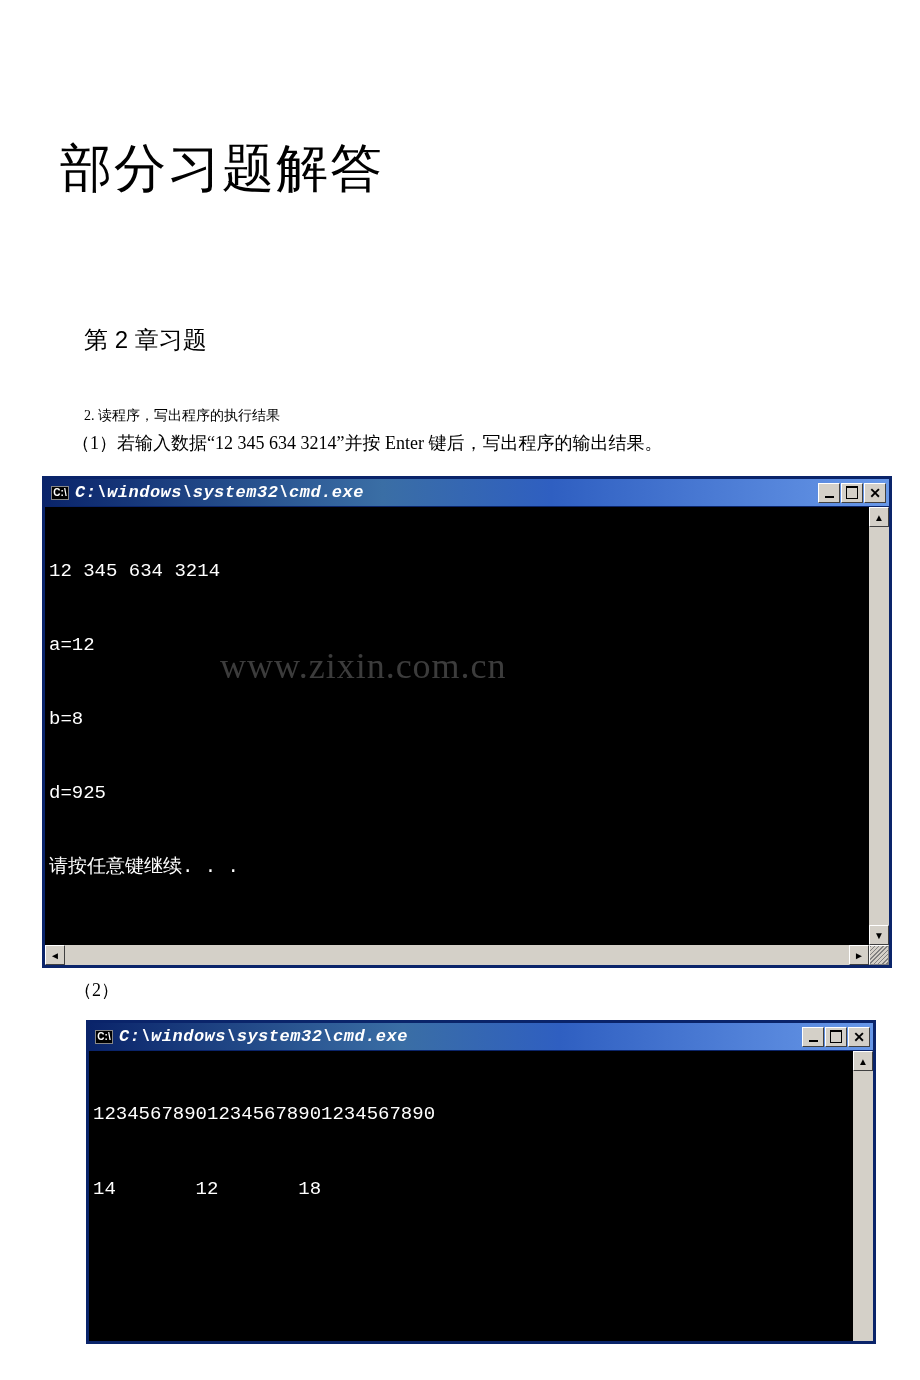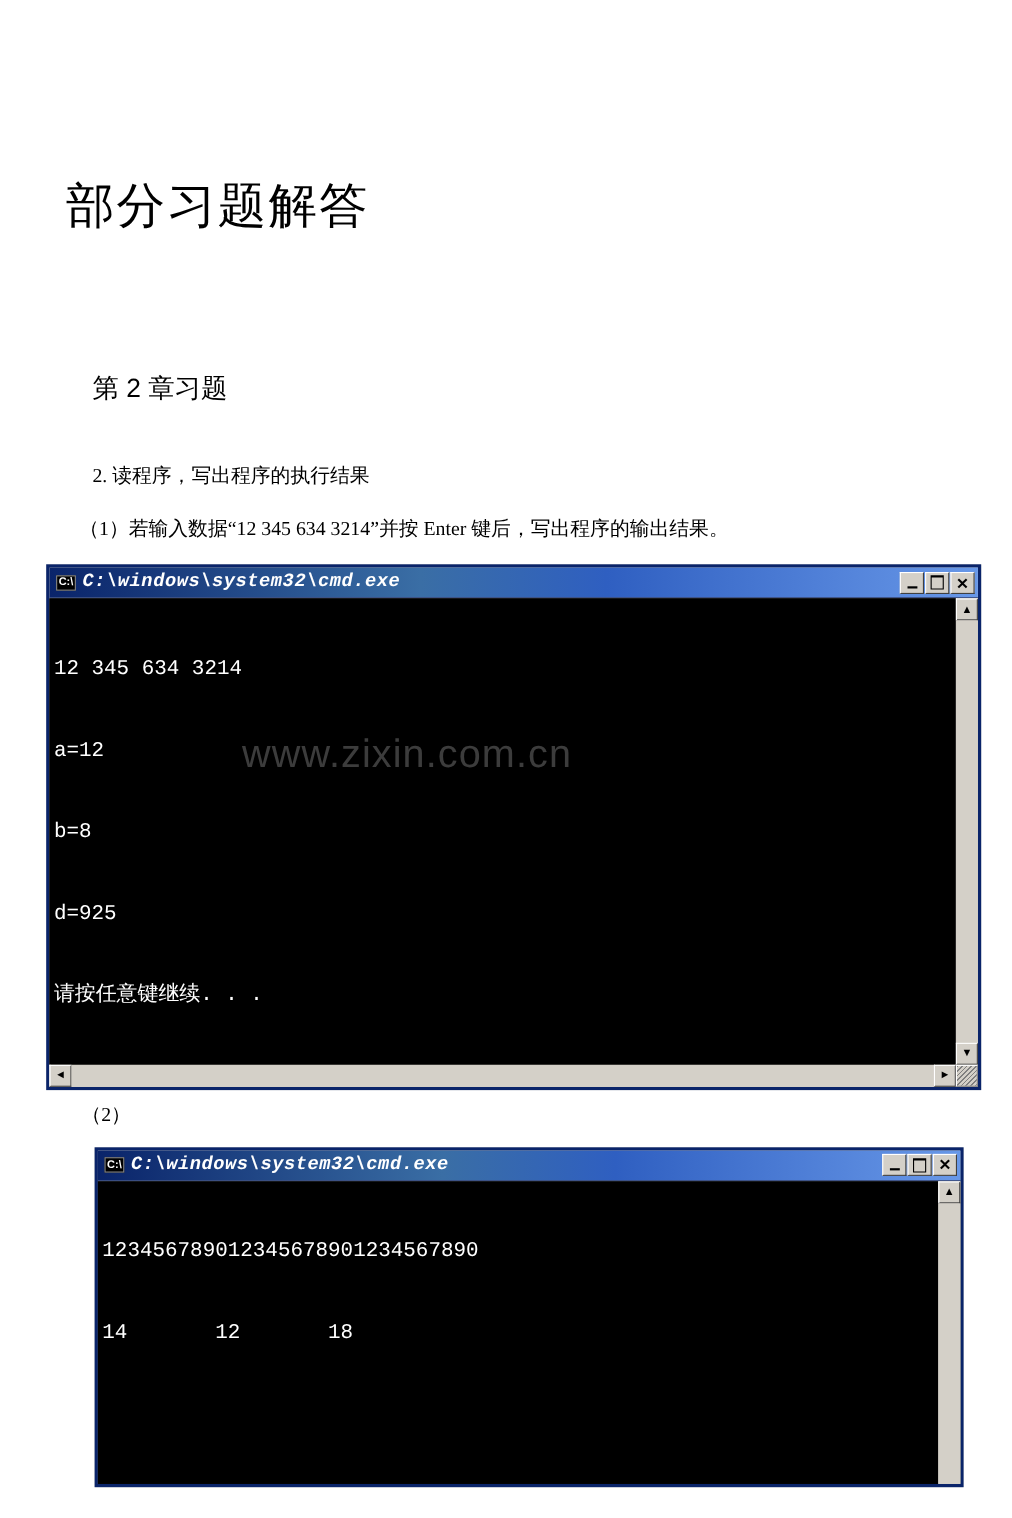--- a/index.html
+++ b/index.html
@@ -6,45 +6,45 @@
     body {
       width: 920px;
       height: 1380px;
       background: #ffffff;
       font-family: "SimSun", "宋体", serif;
       color: #000;
       position: relative;
       padding: 50px 60px;
     }
     .main-title {
-      font-size: 44px;
+      font-size: 52px;
       font-weight: normal;
       font-family: Liberation Mono, monospace;
-      margin-top: 108px;
+      margin-top: 84px;
       margin-bottom: 120px;
       letter-spacing: 2px;
     }
     .section-title {
       font-size: 24px;
       font-family: "SimHei", "黑体", sans-serif;
       margin-left: 24px;
       margin-bottom: 48px;
       font-weight: normal;
     }
     .para {
       font-size: 18px;
       line-height: 1.7;
       margin-left: 12px;
       margin-bottom: 14px;
     }
     .para-indent {
-      font-size: 18px;
+      font-size: 14px;
       line-height: 1.7;
       margin-left: 24px;
-      margin-bottom: 17px;
+      margin-bottom: 0;
     }
     .inter-label {
       font-size: 18px;
       margin-left: 14px;
       margin-top: 8px;
       margin-bottom: 12px;
     }
 
     
     .xp-window {
@@ -107,21 +107,21 @@
       display: flex;
       background: #000;
     }
     .terminal {
       flex: 1;
       background: #000;
       color: #fff;
       font-family: "NSimSun", "Courier New", monospace;
       font-size: 19px;
       line-height: 1.3;
-      padding: 2px 4px 2px 4px;
+      padding: 2px 4px 16px 4px;
       white-space: pre;
       min-height: 120px;
     }
     .term-line { white-space: pre; }
 
     .xp-vscroll {
       width: 20px;
       background: #d4d0c8;
       display: flex;
       flex-direction: column;
@@ -153,23 +153,23 @@
       background: #d4d0c8;
       border: 1px solid #808080;
       border-top-color: #fff;
       border-left-color: #fff;
       background-image: repeating-linear-gradient(135deg, #808080 0 1px, transparent 1px 3px);
     }
 
     .watermark {
       position: absolute;
       left: 220px;
-      top: 664px;
+      top: 645px;
       font-size: 36px;
-      font-family: Liberation Sans, sans-serif;
+      font-family: Liberation Serif, serif;
       color: rgba(120,120,120,0.5);
       letter-spacing: 1px;
       pointer-events: none;
       z-index: 5;
     }
   </style>
 </head>
 <body>
 
 <h1 class="main-title">部分习题解答</h1>

